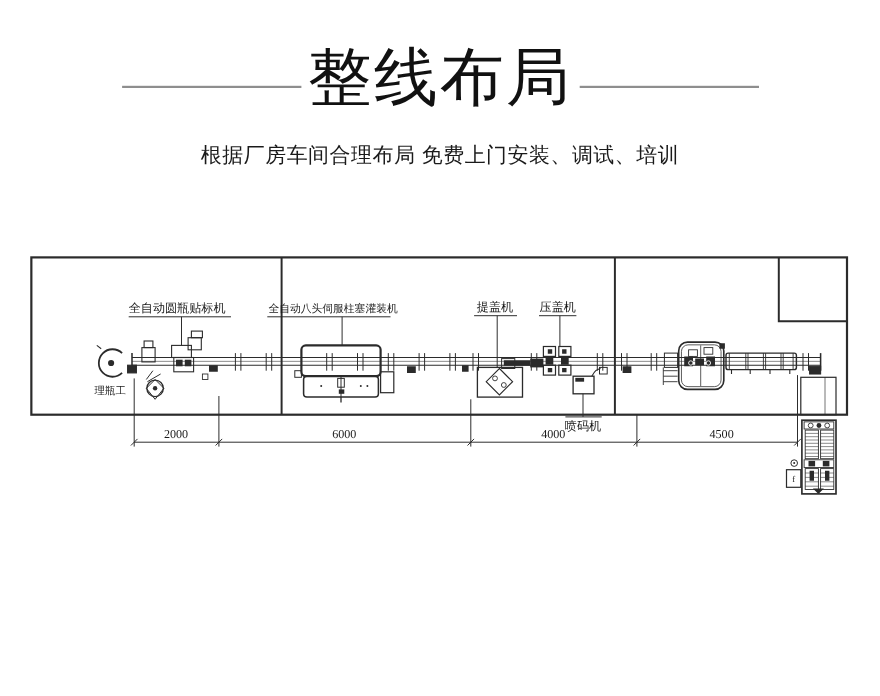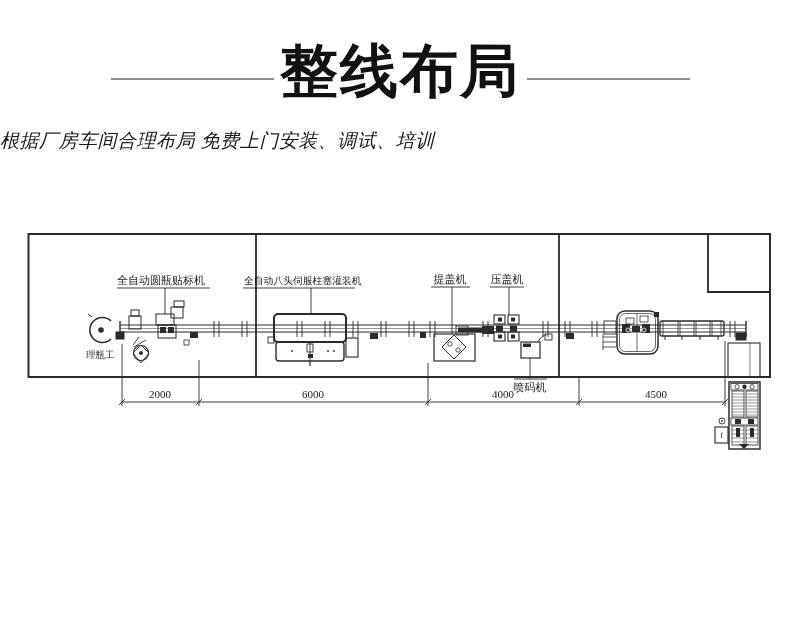--- a/index.html
+++ b/index.html
@@ -1,23 +1,23 @@
 <!DOCTYPE html>
 <html><head>
 <meta charset="utf-8">
 <style>
   html,body{margin:0;padding:0;background:#fff;}
   body{width:800px;height:633px;position:relative;font-family:"Liberation Sans",sans-serif;overflow:hidden;}
   .hdr-title{position:absolute;top:42px;left:0;right:0;text-align:center;
-    font-size:58px;font-weight:700;color:#111;letter-spacing:2px;line-height:1;}
+    font-size:58px;font-weight:400;color:#111;letter-spacing:2px;line-height:1;}
   .hdr-rule{position:absolute;top:78px;height:2px;background:#8e8e8e;width:163px;}
   .hdr-rule.left{left:111px;}
   .hdr-rule.right{left:527px;}
-  .hdr-sub{position:absolute;top:128px;left:0;right:0;text-align:left;
-    font-size:19px;font-weight:500;color:#1a1a1a;letter-spacing:0.5px;font-style:italic;}
+  .hdr-sub{position:absolute;top:128px;left:0;right:0;text-align:center;
+    font-size:19px;font-weight:500;color:#1a1a1a;letter-spacing:0.5px;}
   svg{position:absolute;top:0;left:0;}
   svg text{font-family:"Liberation Serif",serif;fill:#1a1a1a;}
   .lbl{font-size:11px;}
   .lbl-sm{font-size:9.5px;}
   .dim{font-size:11px;}
   .fmark{font-size:8px;}
 </style>
 </head>
 <body>
 

